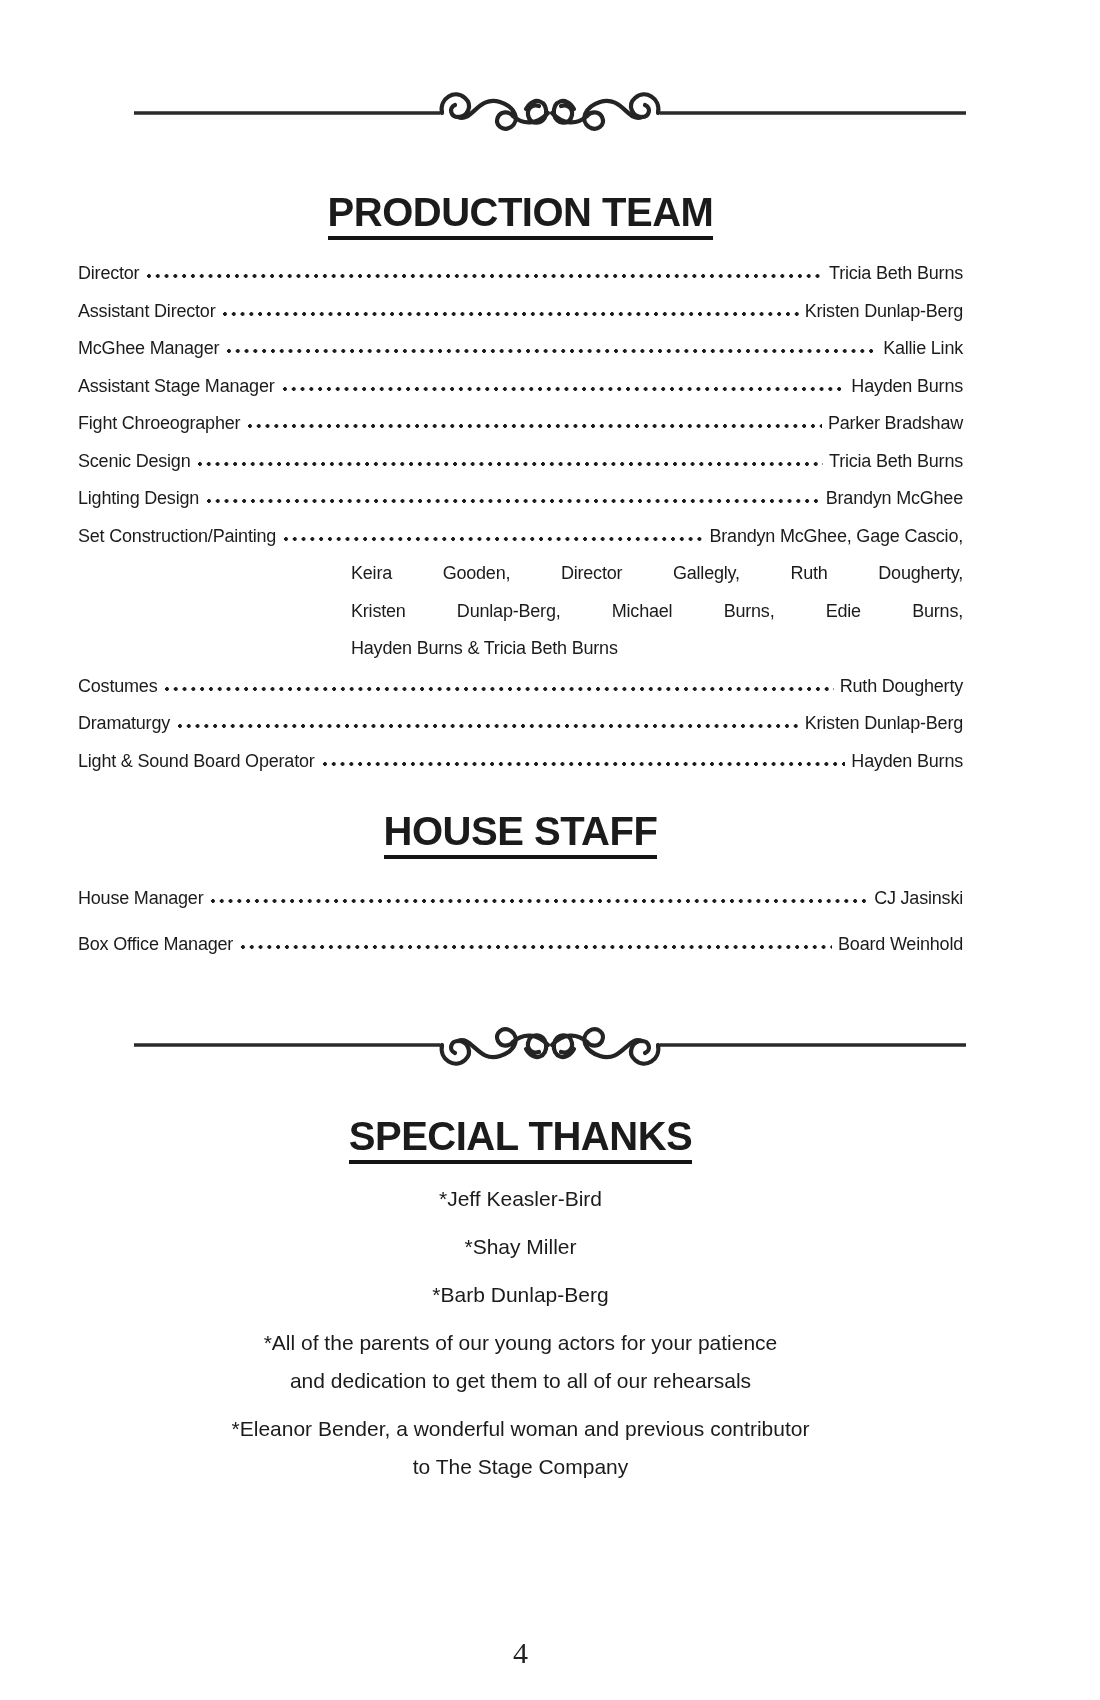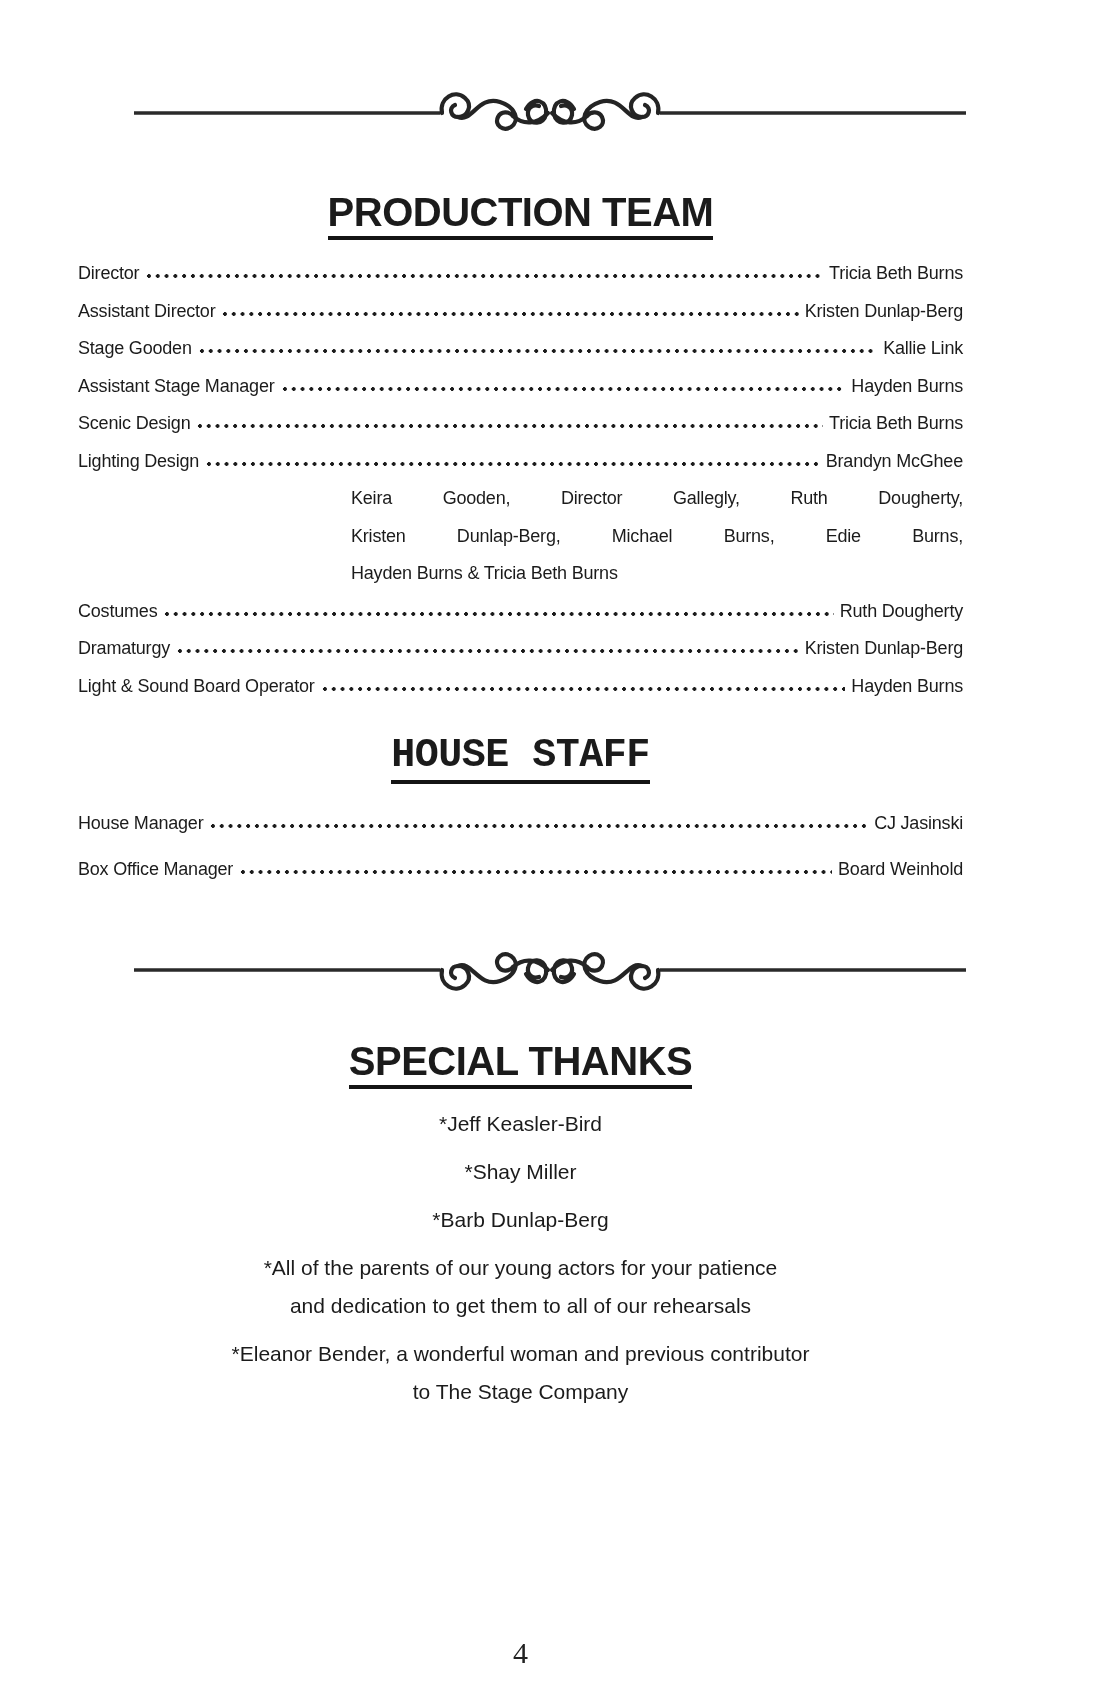--- a/index.html
+++ b/index.html
@@ -25,21 +25,21 @@
   .section-title {
     margin:0; text-align:center; font-weight:bold;
     font-size:40px; line-height:46px; letter-spacing:-0.5px;
   }
   .section-title .u {
     display:inline-block;
     border-bottom:4px solid #141414;
     padding-bottom:1px;
   }
   .title-production { margin-top:50px; }
-  .title-house { margin-top:28px;font-family:Liberation Mono, monospace; }
+  .title-house { margin-top:28px; }
   .title-thanks { margin-top:38px; }
 
   
   .credits { margin-top:15px; font-size:18px; letter-spacing:-0.2px; }
   .credit-row { display:flex; align-items:baseline; line-height:37.5px; }
   .credits.house .credit-row { line-height:46px; }
   .credits.house { margin-top:16px; }
   .role  { white-space:nowrap; }
   .names { white-space:nowrap; }
   .leader {
@@ -96,38 +96,48 @@
           <span class="role">Director</span>
           <span class="leader"></span>
           <span class="names">Tricia Beth Burns</span>
         </div>
         <div class="credit-row">
           <span class="role">Assistant Director</span>
           <span class="leader"></span>
           <span class="names">Kristen Dunlap-Berg</span>
         </div>
         <div class="credit-row">
-          <span class="role">Stage Gooden</span>
+          <span class="role">McGhee Manager</span>
           <span class="leader"></span>
           <span class="names">Kallie Link</span>
         </div>
         <div class="credit-row">
           <span class="role">Assistant Stage Manager</span>
           <span class="leader"></span>
           <span class="names">Hayden Burns</span>
         </div>
         <div class="credit-row">
+          <span class="role">Fight Chroeographer</span>
+          <span class="leader"></span>
+          <span class="names">Parker Bradshaw</span>
+        </div>
+        <div class="credit-row">
           <span class="role">Scenic Design</span>
           <span class="leader"></span>
           <span class="names">Tricia Beth Burns</span>
         </div>
         <div class="credit-row">
           <span class="role">Lighting Design</span>
           <span class="leader"></span>
           <span class="names">Brandyn McGhee</span>
+        </div>
+        <div class="credit-row">
+          <span class="role">Set Construction/Painting</span>
+          <span class="leader"></span>
+          <span class="names">Brandyn McGhee, Gage Cascio,</span>
         </div>
         <div class="cont-line justify">Keira Gooden, Director Gallegly, Ruth Dougherty,</div>
         <div class="cont-line justify">Kristen Dunlap-Berg, Michael Burns, Edie Burns,</div>
         <div class="cont-line">Hayden Burns &amp; Tricia Beth Burns</div>
         <div class="credit-row">
           <span class="role">Costumes</span>
           <span class="leader"></span>
           <span class="names">Ruth Dougherty</span>
         </div>
         <div class="credit-row">

